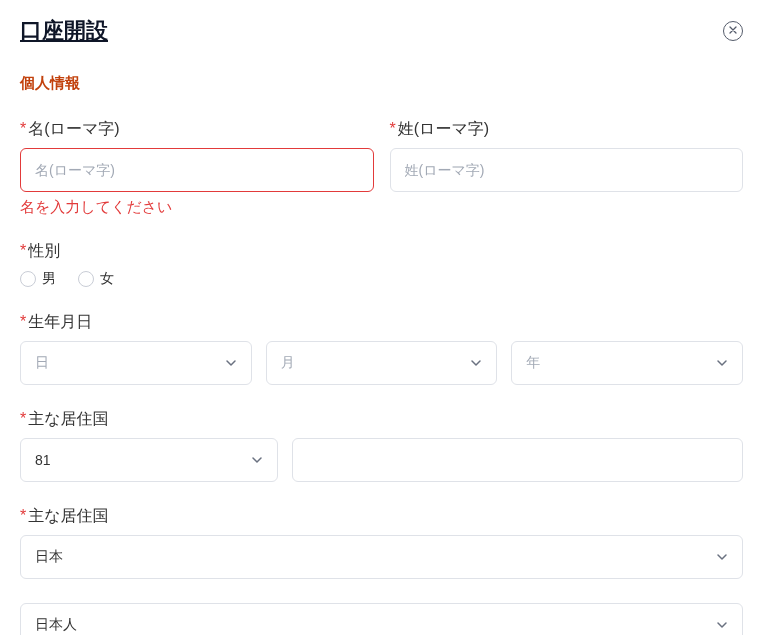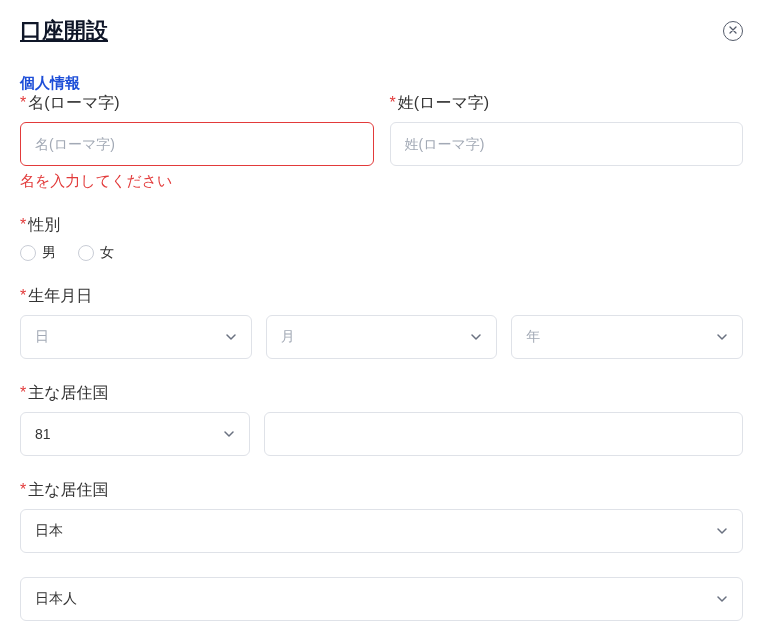--- a/index.html
+++ b/index.html
@@ -35,21 +35,22 @@
     align-items: center;
     justify-content: center;
     cursor: pointer;
     color: #555c6b;
     font-size: 10px;
     line-height: 1;
   }
   .section-title {
     font-size: 15px;
     font-weight: 700;
-    color: #1d4ed8;
+    color: #c2410c;
+    margin-bottom: 26px;
   }
   .field-group {
     margin-bottom: 24px;
   }
   .field-label {
     font-size: 16px;
     color: #333;
     margin-bottom: 8px;
     display: block;
   }
@@ -125,21 +126,21 @@
   .row3 {
     display: flex;
     gap: 14px;
   }
   .row3 > * { flex: 1; }
   .phone-row {
     display: flex;
     gap: 14px;
   }
   .phone-code {
-    width: 230px;
+    width: 258px;
   }
   .phone-number {
     flex: 1;
   }
 </style>
 </head>
 <body>
 
 <div class="container">
   <div class="header-row">

